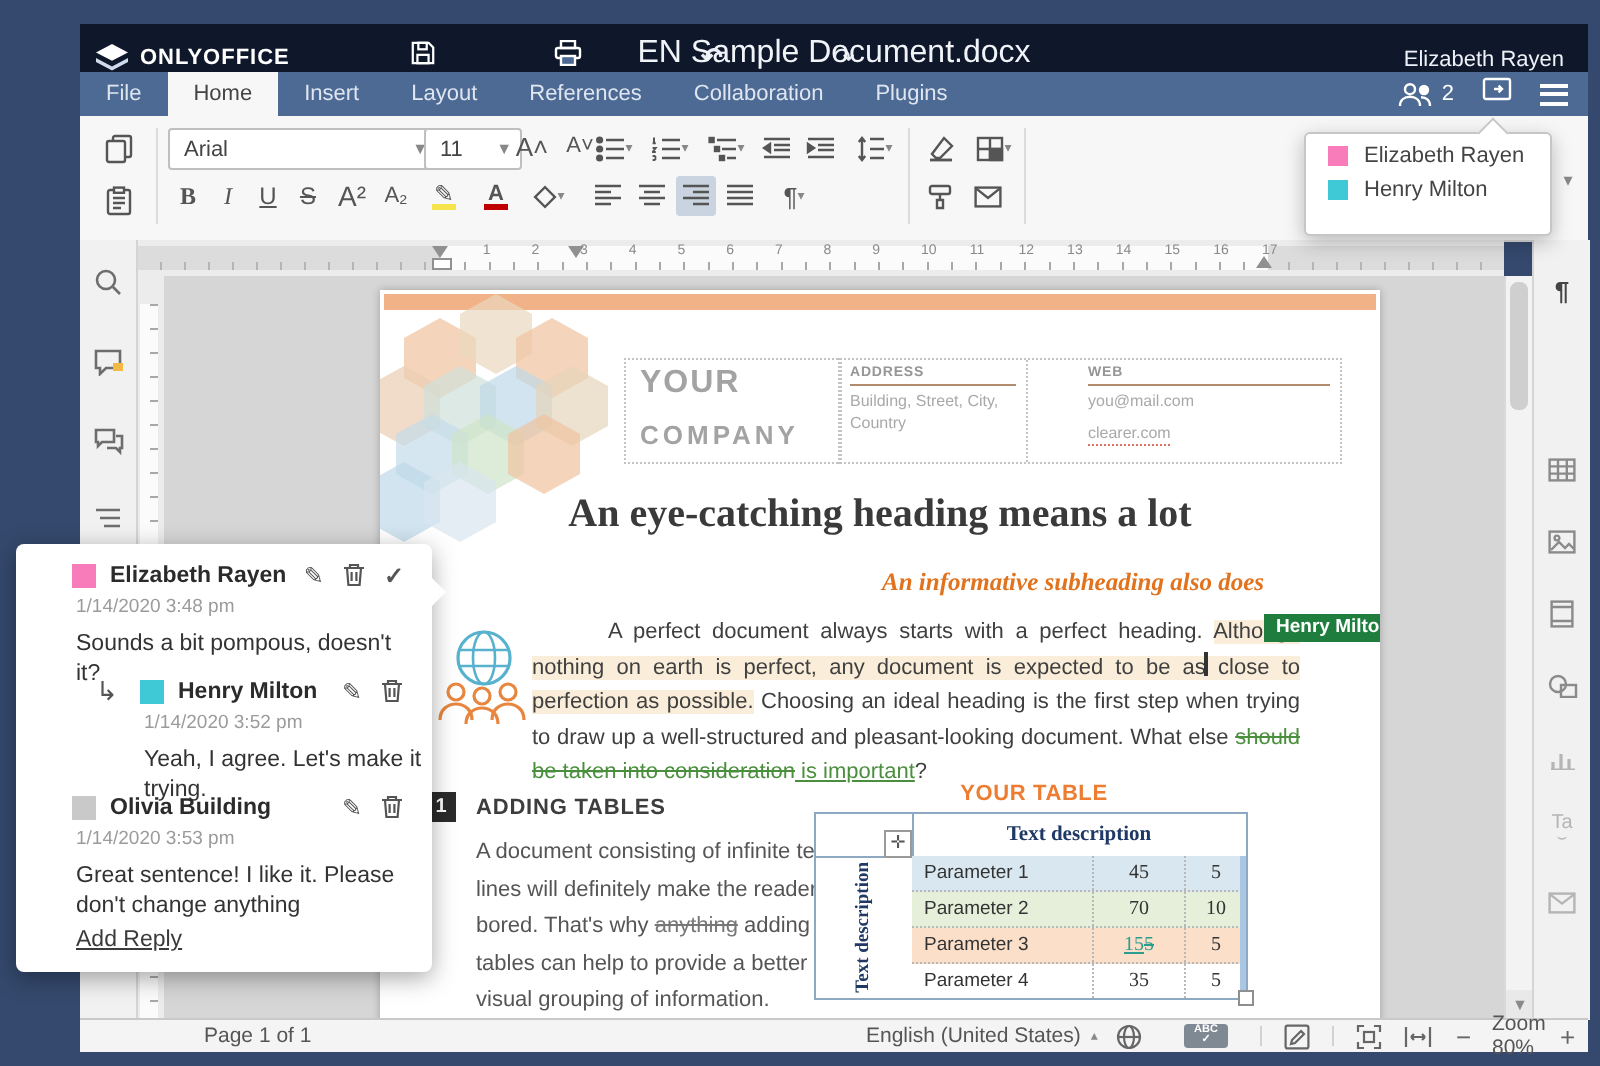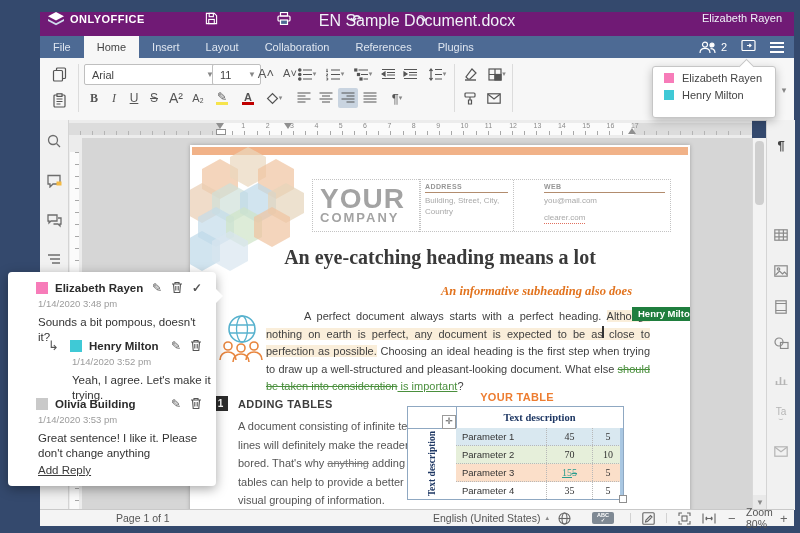--- a/index.html
+++ b/index.html
@@ -1,19 +1,19 @@
 <!DOCTYPE html>
 <html><head>
 <meta charset="utf-8">
 <style>
   html,body{margin:0;padding:0;background:#222;}
   .stage{position:relative;width:800px;height:533px;background:#34496d;font-family:"Liberation Sans",sans-serif;overflow:hidden;user-select:none;}
   .ab{position:absolute;}
   
-  .titlebar{left:40px;top:12px;right:6px;height:24px;background:#701a75;display:flex;align-items:flex-start;color:#fff;gap:40px;}
+  .titlebar{left:40px;top:12px;right:6px;height:24px;background:#0f172a;display:flex;align-items:flex-end;color:#fff;gap:40px;}
   .brand{display:flex;align-items:center;gap:6px;margin-left:8px;font-size:11px;font-weight:bold;letter-spacing:.5px;color:#fff;}
   .tb-ic{width:26px;text-align:center;font-size:13px;color:#e8edf5;cursor:pointer;}
   .doc-title{position:absolute;left:0;right:0;text-align:center;font-size:16px;color:#f0f3f8;pointer-events:none;}
   .account{position:absolute;right:12px;font-size:11px;color:#eef2f8;}
   .tabsrow{left:40px;top:36px;right:6px;height:22px;background:#4d6a94;display:flex;align-items:stretch;}
   .tab{padding:0 13px;display:flex;align-items:center;font-size:11px;color:#dfe6f0;cursor:pointer;}
   .tab.active{background:#f7f7f7;color:#444;}
   .tabicons{position:absolute;right:10px;top:0;height:22px;display:flex;align-items:center;gap:14px;color:#fff;}
   .burger span{display:block;width:14px;height:2px;background:#fff;margin:2.5px 0;}
   
@@ -133,22 +133,22 @@
     <span class="tb-ic">↷</span>
     <div class="doc-title">EN Sample Document.docx</div>
     <div class="account">Elizabeth Rayen</div>
   </div>
 
   <div class="ab tabsrow">
     <div class="tab">File</div>
     <div class="tab active">Home</div>
     <div class="tab">Insert</div>
     <div class="tab">Layout</div>
+    <div class="tab">References</div>
     <div class="tab">Collaboration</div>
-    <div class="tab">References</div>
     <div class="tab">Plugins</div>
     <div class="tabicons">
       <span style="display:flex;align-items:center;gap:4px;cursor:pointer;">
         <svg width="18" height="13" viewBox="0 0 18 13" fill="none" stroke="#fff" stroke-width="1.2">
             <circle cx="6" cy="3.6" r="2.5"></circle>
             <path d="M1 12c0-3 2.2-4.6 5-4.6s5 1.6 5 4.6"></path>
             <circle cx="13" cy="4" r="2" fill="#fff"></circle>
             <path d="M11.5 7.6c2.5 0 4.5 1.5 4.5 4.4" fill="none"></path>
           </svg>
         <span style="font-size:11px;">2</span>
@@ -413,21 +413,21 @@
         <div class="hex" style="left:50px;top:38px;background:#bdd8e8;"></div>
         <div class="hex" style="left:78px;top:38px;background:#e6d4ba;"></div>
         <div class="hex" style="left:8px;top:62px;background:#c3dbe9;"></div>
         <div class="hex" style="left:36px;top:62px;background:#cfe4c8;"></div>
         <div class="hex" style="left:64px;top:62px;background:#f0c3a0;"></div>
         <div class="hex" style="left:-6px;top:86px;background:#bdd8e8;"></div>
         <div class="hex" style="left:22px;top:86px;background:#d8e6f0;"></div>
       </div>
 
       <div class="ab dotted" style="left:122px;top:34px;width:107px;height:51px;">
-        <div class="company" style="position:absolute;left:7px;top:3px;font-size:28px;">YOUR</div>
+        <div class="company" style="position:absolute;left:7px;top:3px;font-size:16px;">YOUR</div>
         <div class="company" style="position:absolute;left:7px;top:30px;font-size:13px;letter-spacing:2px;">COMPANY</div>
       </div>
 
       <div class="ab dotted" style="left:229px;top:34px;width:250px;height:51px;display:flex;">
         <div style="width:83px;border-right:1px dotted #c3c3c3;padding:3px 5px;">
           <div class="cth" style="border-bottom:1px solid #b28c6e;padding-bottom:2px;">ADDRESS</div>
           <div class="ctv" style="margin-top:2px;">Building, Street, City, Country</div>
         </div>
         <div style="flex:1;padding:3px 5px;margin-left:25px;">
           <div class="cth" style="border-bottom:1px solid #b28c6e;padding-bottom:2px;">WEB</div>
@@ -591,21 +591,21 @@
       <span><svg width="12" height="13" viewBox="0 0 12 13">
             <path d="M1 3h10M4 3V1.5h4V3M2.5 3l.7 8.5h5.6L9.5 3M4.8 5v4.5M7.2 5v4.5"></path>
           </svg></span>
     </div>
     <div class="cdate" style="left:30px;top:142px;">1/14/2020 3:53 pm</div>
     <div class="ctext" style="left:30px;top:159px;width:160px;">Great sentence! I like it. Please don't change anything</div>
     <div class="addreply">Add Reply</div>
   </div>
 
   <div class="ab statusbar">
-    <div class="sb" style="left:76px;">Page 1 of 1</div>
+    <div class="sb" style="left:62px;">Page 1 of 1</div>
     <div class="sb" style="left:393px;gap:5px;">
       <span>English (United States)</span>
       <span style="font-size:7px;color:#888;">▴</span>
     </div>
     <div class="sb" style="left:518px;">
         <svg width="13" height="13" viewBox="0 0 13 13">
           <circle cx="6.5" cy="6.5" r="5.5"></circle>
           <ellipse cx="6.5" cy="6.5" rx="2.5" ry="5.5"></ellipse>
           <path d="M1 6.5h11"></path>
         </svg>

